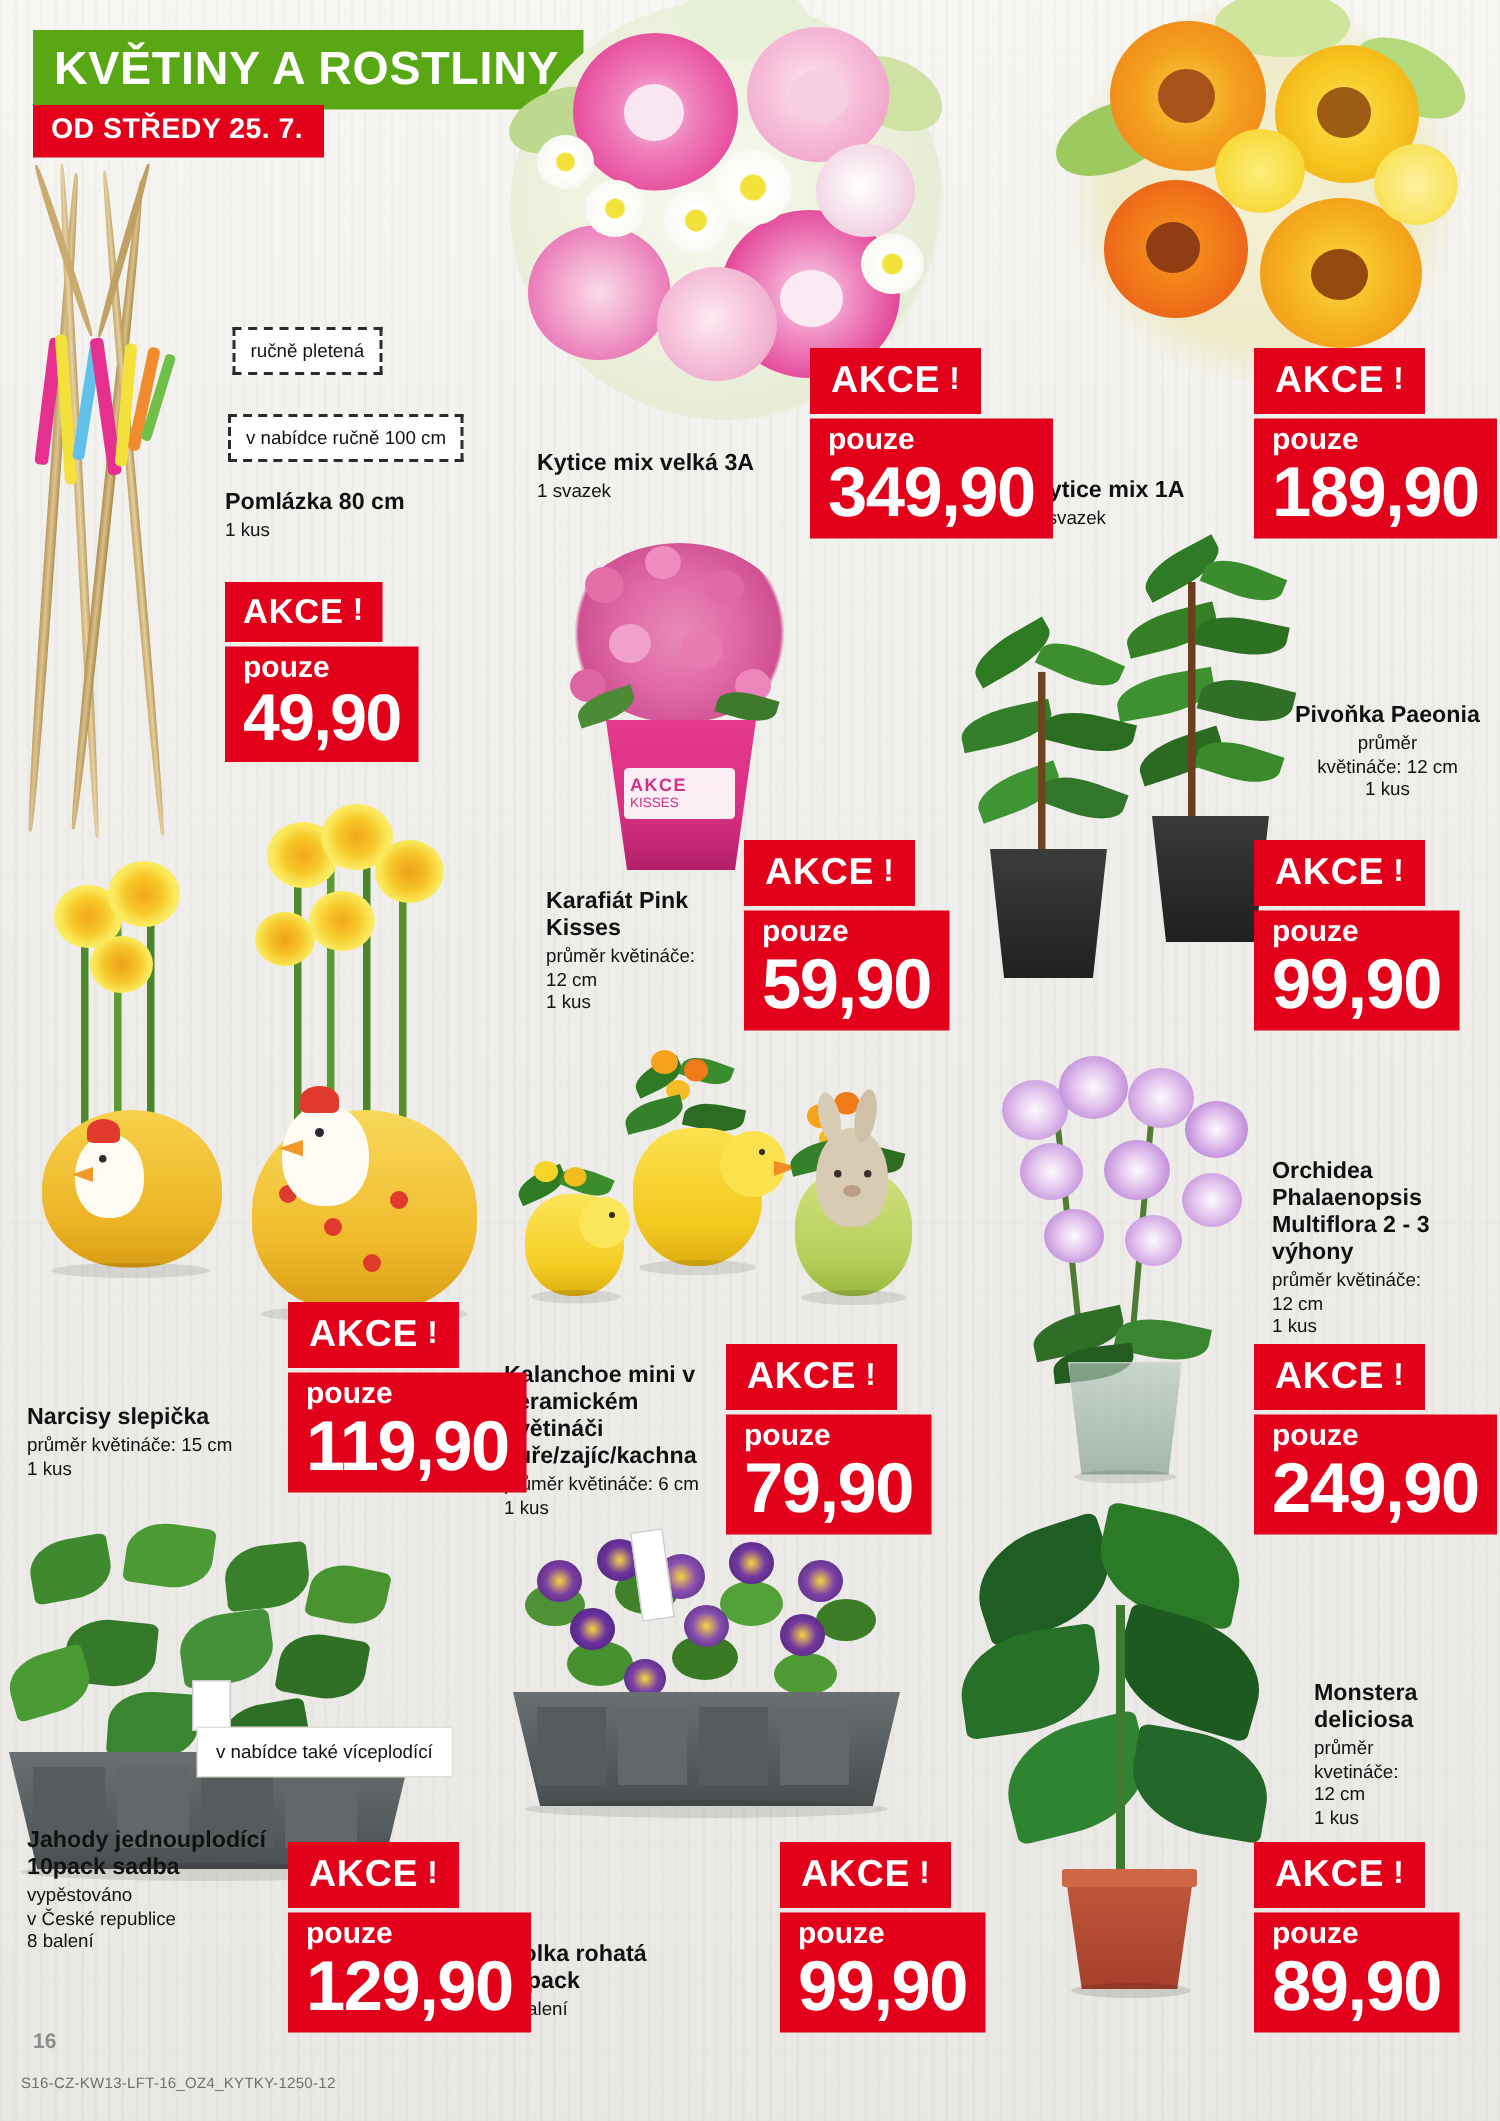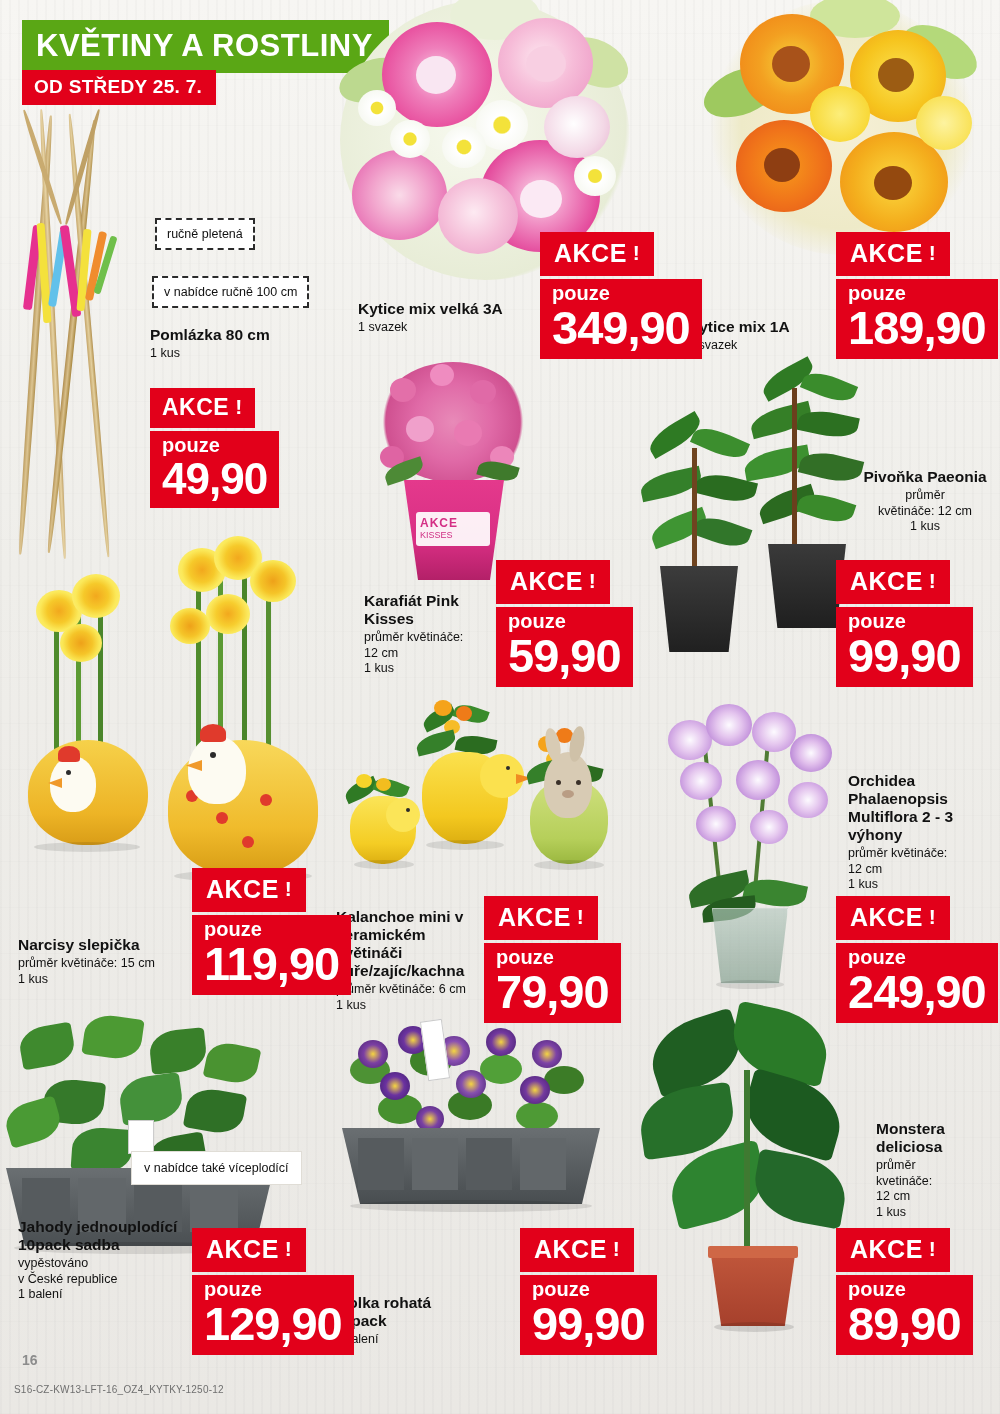--- a/index.html
+++ b/index.html
@@ -403,21 +403,21 @@
     <div class="nm">Orchidea Phalaenopsis Multiflora 2 - 3 výhony</div>
     <div class="ds" style="white-space:pre-line;">průměr květináče:
 12 cm
 1 kus</div>
   </div>
 
   <div class="ptext" style="left:18px; top:1218px; width:180px;">
     <div class="nm">Jahody jednouplodící 10pack sadba</div>
     <div class="ds" style="white-space:pre-line;">vypěstováno
 v České republice
-1 balení</div>
+8 balení</div>
   </div>
 
   <div class="ptext" style="left:334px; top:1294px; width:130px;">
     <div class="nm">Violka rohatá 10pack</div>
     <div class="ds" style="white-space:pre-line;">1 balení</div>
   </div>
 
   <div class="ptext" style="left:876px; top:1120px; width:120px;">
     <div class="nm">Monstera deliciosa</div>
     <div class="ds" style="white-space:pre-line;">průměr

